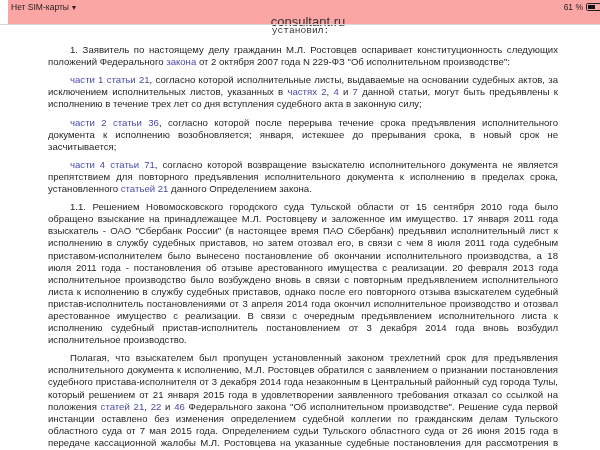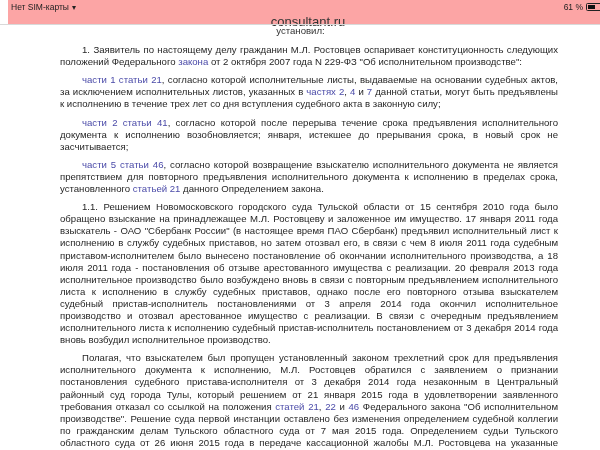--- a/index.html
+++ b/index.html
@@ -8,22 +8,22 @@
   .carrier { position:absolute; left:3px; top:2px; font-size:8.5px; color:#222; }
   .wifi { font-size:8px; margin-left:3px; }
   .time { position:absolute; left:0; width:600px; top:2px; text-align:center; font-size:9px; font-weight:bold; color:#111; }
   .url { position:absolute; left:0; width:600px; top:13.5px; text-align:center; font-size:13px; color:#333; }
   .battery-wrap { position:absolute; right:6px; top:2px; font-size:8.5px; color:#222; display:flex; align-items:center; }
   .battery { display:inline-block; width:14px; height:6px; border:1px solid #222; border-radius:1.5px; margin-left:3px; position:relative; }
   .battery .fill { position:absolute; left:1px; top:1px; bottom:1px; background:#111; }
   .battery:after { content:""; position:absolute; right:-3px; top:1.5px; width:1.5px; height:3px; background:#222; }
   .urlbar-line { position:absolute; top:24px; left:0; width:600px; height:1px; background:#d9d9d9; }
   .doc { position:absolute; top:25px; left:43px; width:515px; font-size:9.6px; line-height:12.1px; color:#262626; }
-  .heading { text-align:center; margin:0 0 7px 0; color:#333; }
-  p { margin:0 0 6px 17px; text-align:justify; text-indent:22px; }
+  .heading { text-align:center; margin:0 0 7px 0; color:#333;font-family:Liberation Mono, monospace; }
+  p { margin:0 0 6px 5px; text-align:justify; text-indent:22px; }
   .lnk { color:#4a4aa8; }
 </style>
 </head>
 <body>
 
 <div class="statusbar">
   <div class="carrier">
     <span>Нет SIM-карты</span><span class="wifi">▾</span>
   </div>
   <div class="url">consultant.ru</div>
@@ -36,22 +36,22 @@
 </div>
 <div class="urlbar-line"></div>
 
 <div class="doc">
   <div class="heading">установил:</div>
 
   <p><span>1. Заявитель по настоящему делу гражданин М.Л. Ростовцев оспаривает конституционность следующих положений Федерального </span><span class="lnk">закона</span><span> от 2 октября 2007 года N 229-ФЗ "Об исполнительном производстве":</span></p>
 
   <p><span class="lnk">части 1 статьи 21</span><span>, согласно которой исполнительные листы, выдаваемые на основании судебных актов, за исключением исполнительных листов, указанных в </span><span class="lnk">частях 2</span><span>, </span><span class="lnk">4</span><span> и </span><span class="lnk">7</span><span> данной статьи, могут быть предъявлены к исполнению в течение трех лет со дня вступления судебного акта в законную силу;</span></p>
 
-  <p><span class="lnk">части 2 статьи 41</span><span>, согласно которой после перерыва течение срока предъявления исполнительного документа к исполнению возобновляется; января, истекшее до прерывания срока, в новый срок не засчитывается;</span></p>
+  <p><span class="lnk">части 2 статьи 36</span><span>, согласно которой после перерыва течение срока предъявления исполнительного документа к исполнению возобновляется; января, истекшее до прерывания срока, в новый срок не засчитывается;</span></p>
 
-  <p><span class="lnk">части 5 статьи 46</span><span>, согласно которой возвращение взыскателю исполнительного документа не является препятствием для повторного предъявления исполнительного документа к исполнению в пределах срока, установленного </span><span class="lnk">статьей 21</span><span> данного Определением закона.</span></p>
+  <p><span class="lnk">части 4 статьи 71</span><span>, согласно которой возвращение взыскателю исполнительного документа не является препятствием для повторного предъявления исполнительного документа к исполнению в пределах срока, установленного </span><span class="lnk">статьей 21</span><span> данного Определением закона.</span></p>
 
   <p>1.1. Решением Новомосковского городского суда Тульской области от 15 сентября 2010 года было обращено взыскание на принадлежащее М.Л. Ростовцеву и заложенное им имущество. 17 января 2011 года взыскатель - ОАО "Сбербанк России" (в настоящее время ПАО Сбербанк) предъявил исполнительный лист к исполнению в службу судебных приставов, но затем отозвал его, в связи с чем 8 июля 2011 года судебным приставом-исполнителем было вынесено постановление об окончании исполнительного производства, а 18 июля 2011 года - постановления об отзыве арестованного имущества с реализации. 20 февраля 2013 года исполнительное производство было возбуждено вновь в связи с повторным предъявлением исполнительного листа к исполнению в службу судебных приставов, однако после его повторного отзыва взыскателем судебный пристав-исполнитель постановлениями от 3 апреля 2014 года окончил исполнительное производство и отозвал арестованное имущество с реализации. В связи с очередным предъявлением исполнительного листа к исполнению судебный пристав-исполнитель постановлением от 3 декабря 2014 года вновь возбудил исполнительное производство.</p>
 
   <p><span>Полагая, что взыскателем был пропущен установленный законом трехлетний срок для предъявления исполнительного документа к исполнению, М.Л. Ростовцев обратился с заявлением о признании постановления судебного пристава-исполнителя от 3 декабря 2014 года незаконным в Центральный районный суд города Тулы, который решением от 21 января 2015 года в удовлетворении заявленного требования отказал со ссылкой на положения </span><span class="lnk">статей 21</span><span>, </span><span class="lnk">22</span><span> и </span><span class="lnk">46</span><span> Федерального закона "Об исполнительном производстве". Решение суда первой инстанции оставлено без изменения определением судебной коллегии по гражданским делам Тульского областного суда от 7 мая 2015 года. Определением судьи Тульского областного суда от 26 июня 2015 года в передаче кассационной жалобы М.Л. Ростовцева на указанные судебные постановления для рассмотрения в судебном заседании суда кассационной инстанции отказано.</span></p>
 
   <p><span>1.2. Как следует из </span><span class="lnk">статей 74</span><span>, </span><span class="lnk">96</span><span> и </span><span class="lnk">97</span><span> Федерального конституционного закона "О Конституционном Суде Российской Федерации", Конституционный Суд Российской Федерации по жалобе гражданина на нарушение его конституционных</span></p>
 </div>
 
 </body></html>

